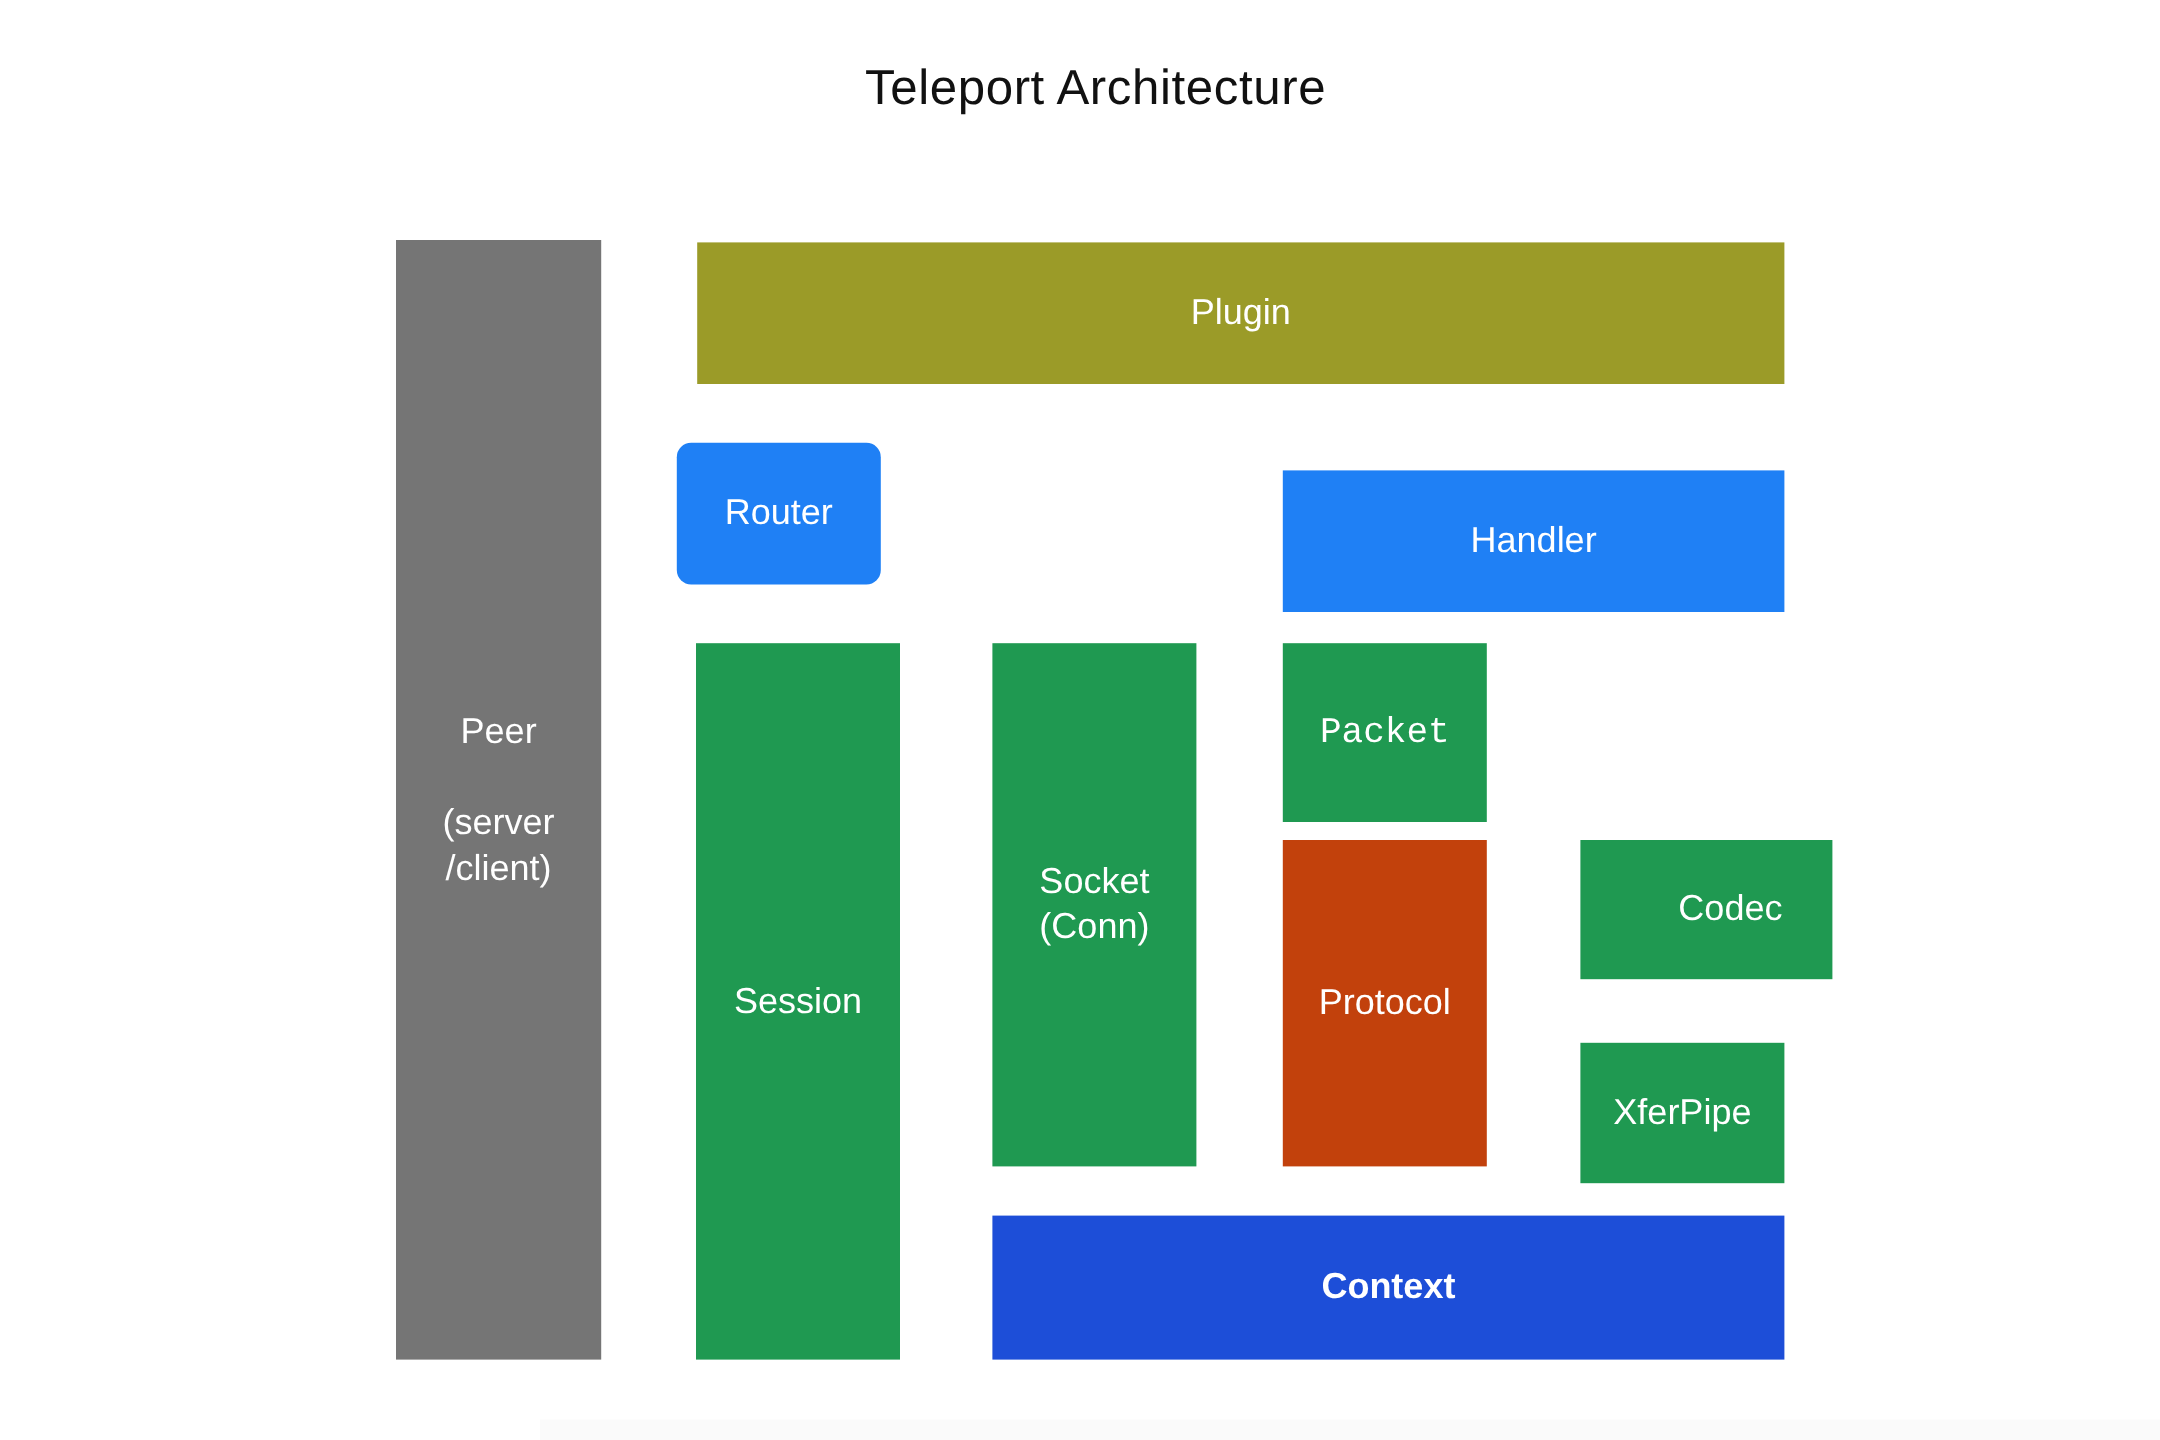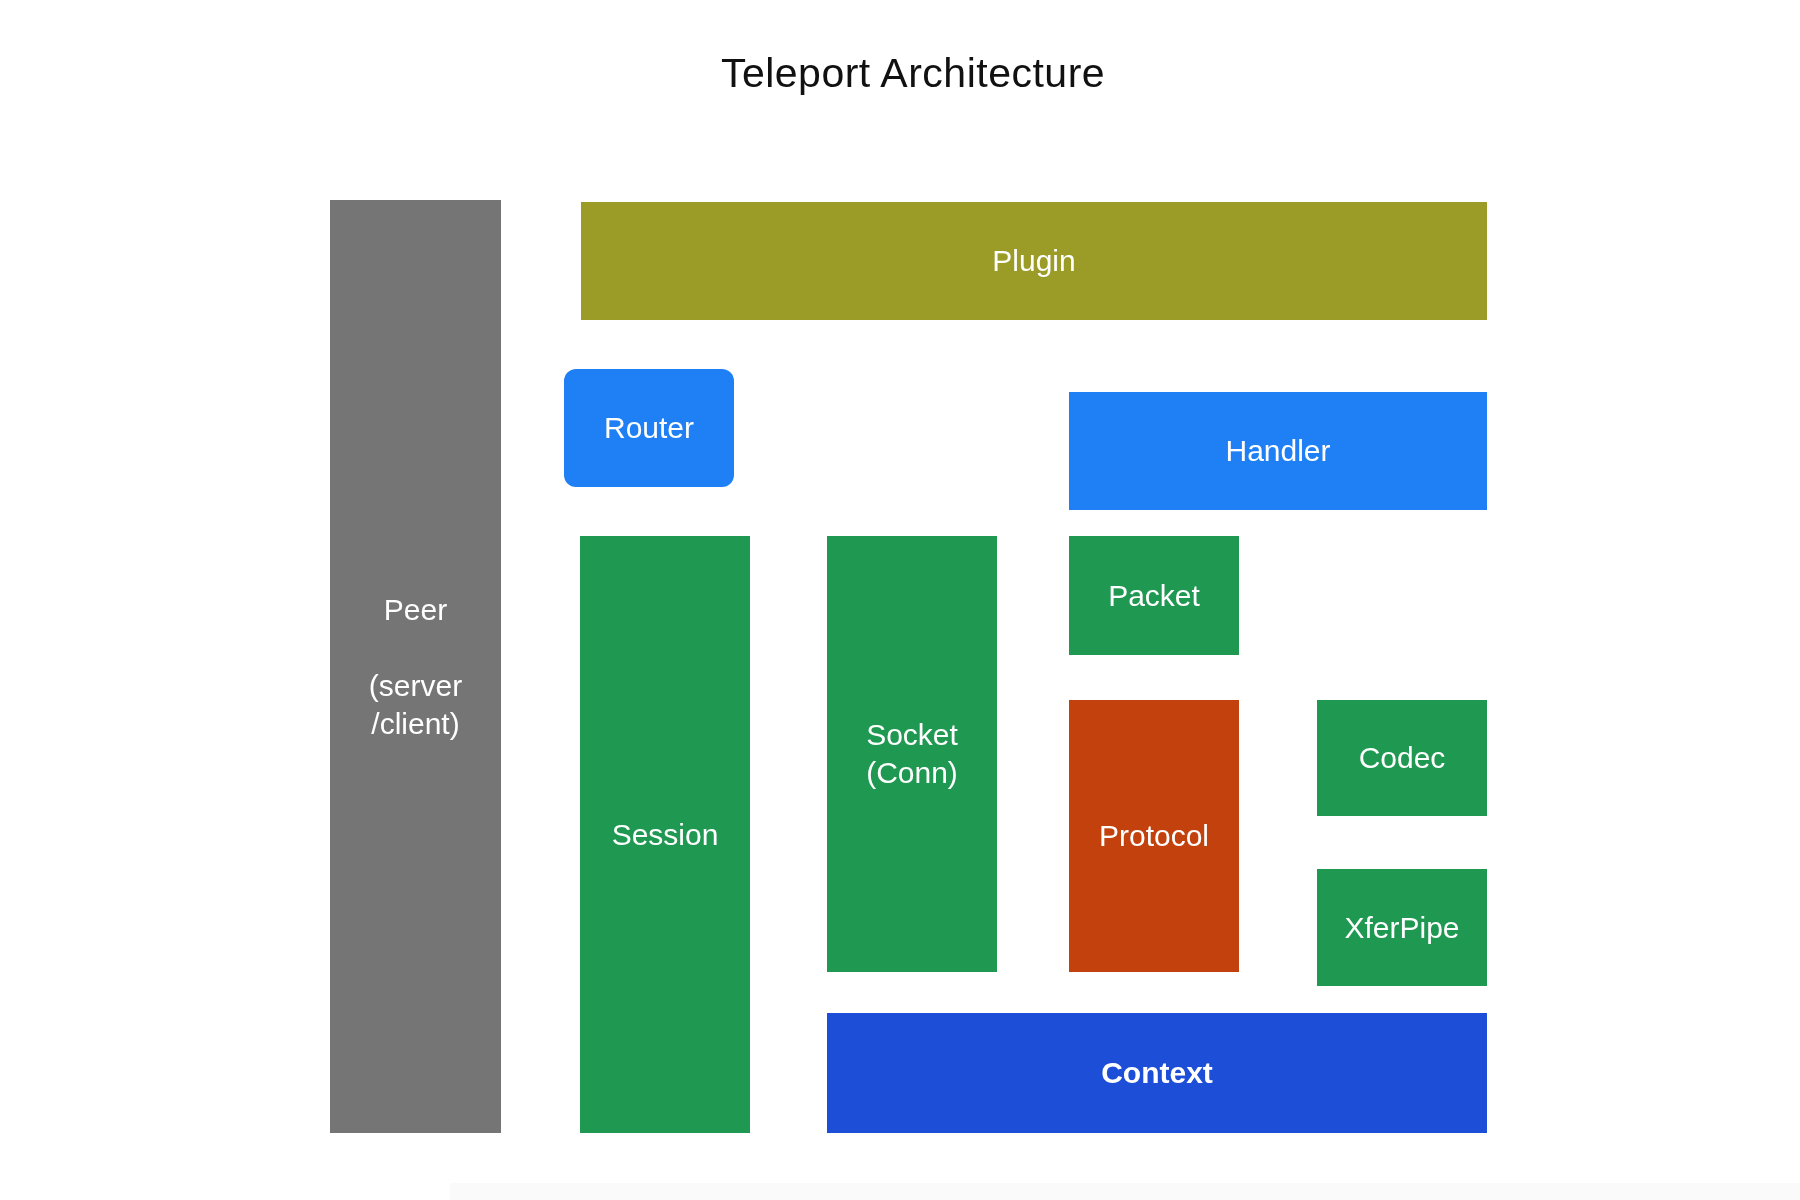--- a/index.html
+++ b/index.html
@@ -44,23 +44,23 @@
     line-height: 38px;
     white-space: pre;
   }
   
   #node-peer     { left: 330px;  top: 200px;  width: 171px; height: 933px; text-align: right; }
   #node-plugin   { left: 581px;  top: 202px;  width: 906px; height: 118px; }
   #node-router   { left: 564px;  top: 369px;  width: 170px; height: 118px; border-radius: 12px; }
   #node-handler  { left: 1069px; top: 369px;  width: 418px; height: 118px; }
   #node-session  { left: 580px;  top: 536px;  width: 170px; height: 597px; }
   #node-socket   { left: 827px;  top: 536px;  width: 170px; height: 436px; }
-  #node-packet   { left: 1069px; top: 536px;  width: 170px; height: 119px; }
+  #node-packet   { left: 1069px; top: 536px;  width: 170px; height: 149px; font-family: Liberation Mono, monospace; }
   #node-protocol { left: 1069px; top: 700px;  width: 170px; height: 272px; }
-  #node-codec    { left: 1317px; top: 700px;  width: 170px; height: 116px; }
+  #node-codec    { left: 1317px; top: 700px;  width: 170px; height: 116px; padding-left: 40px; }
   #node-xferpipe { left: 1317px; top: 853px;  width: 170px; height: 117px; margin-top: 16px; }
   #node-context  { left: 827px;  top: 1013px; width: 660px; height: 120px; }
   .bottom-band {
     position: absolute;
     left: 450px;
     top: 1183px;
     width: 1350px;
     height: 17px;
   }
 </style>

